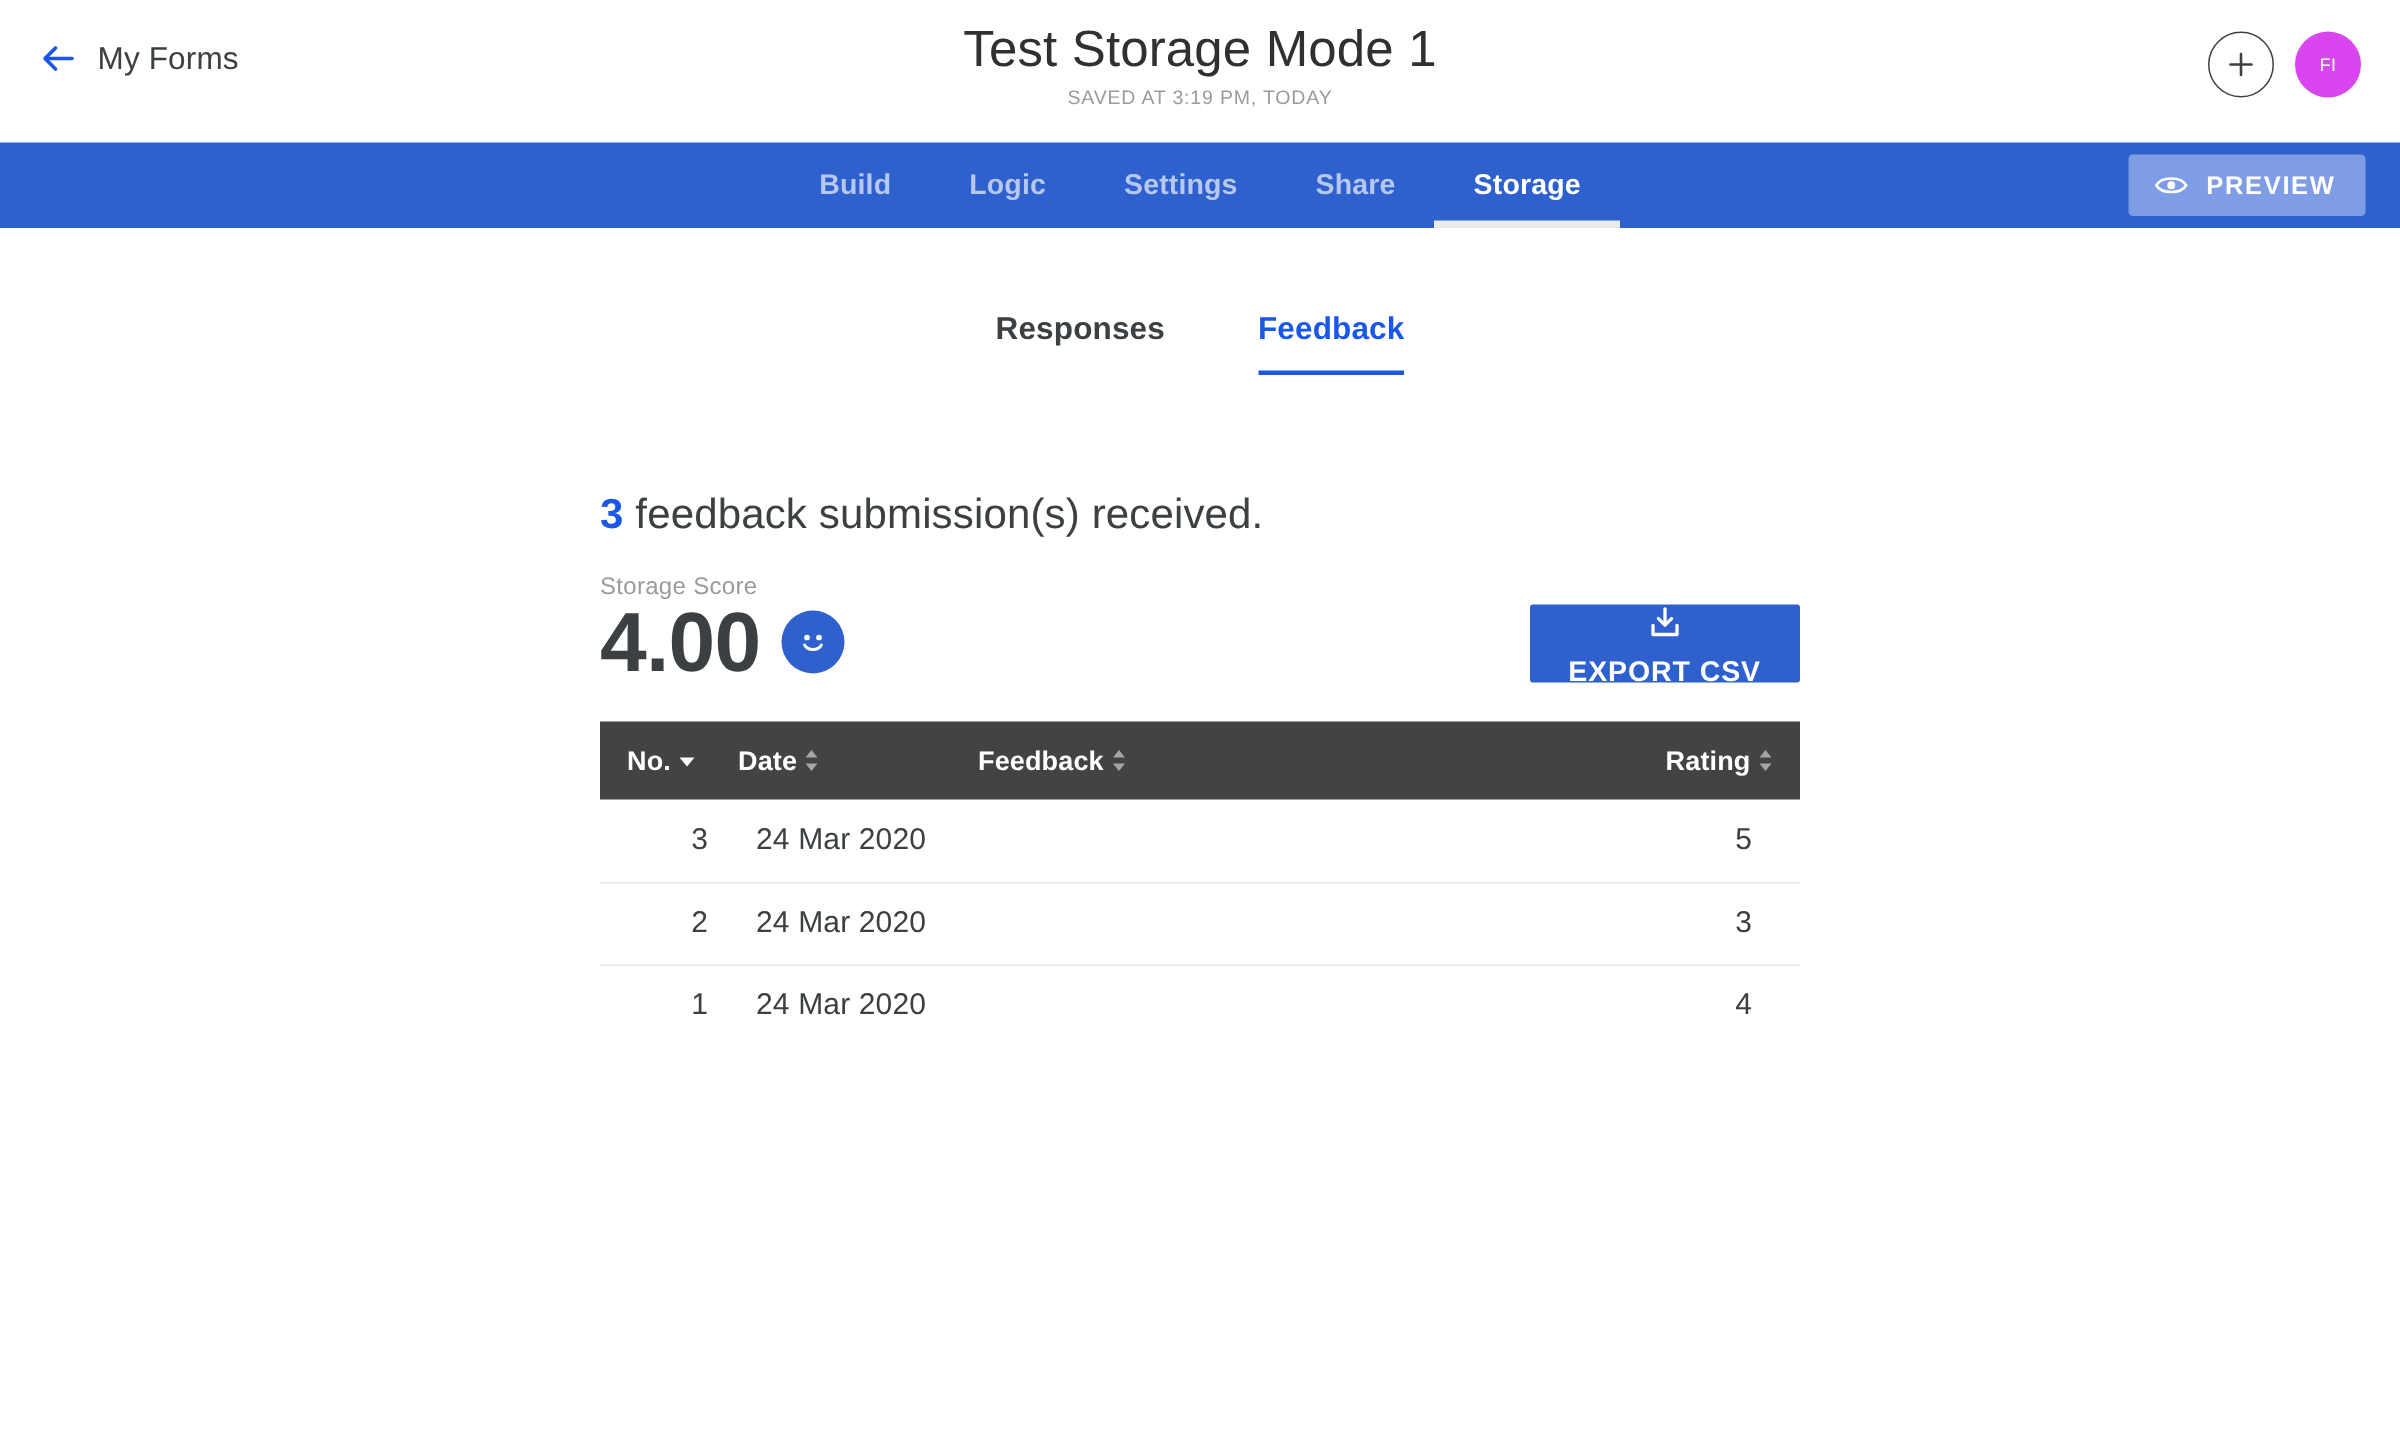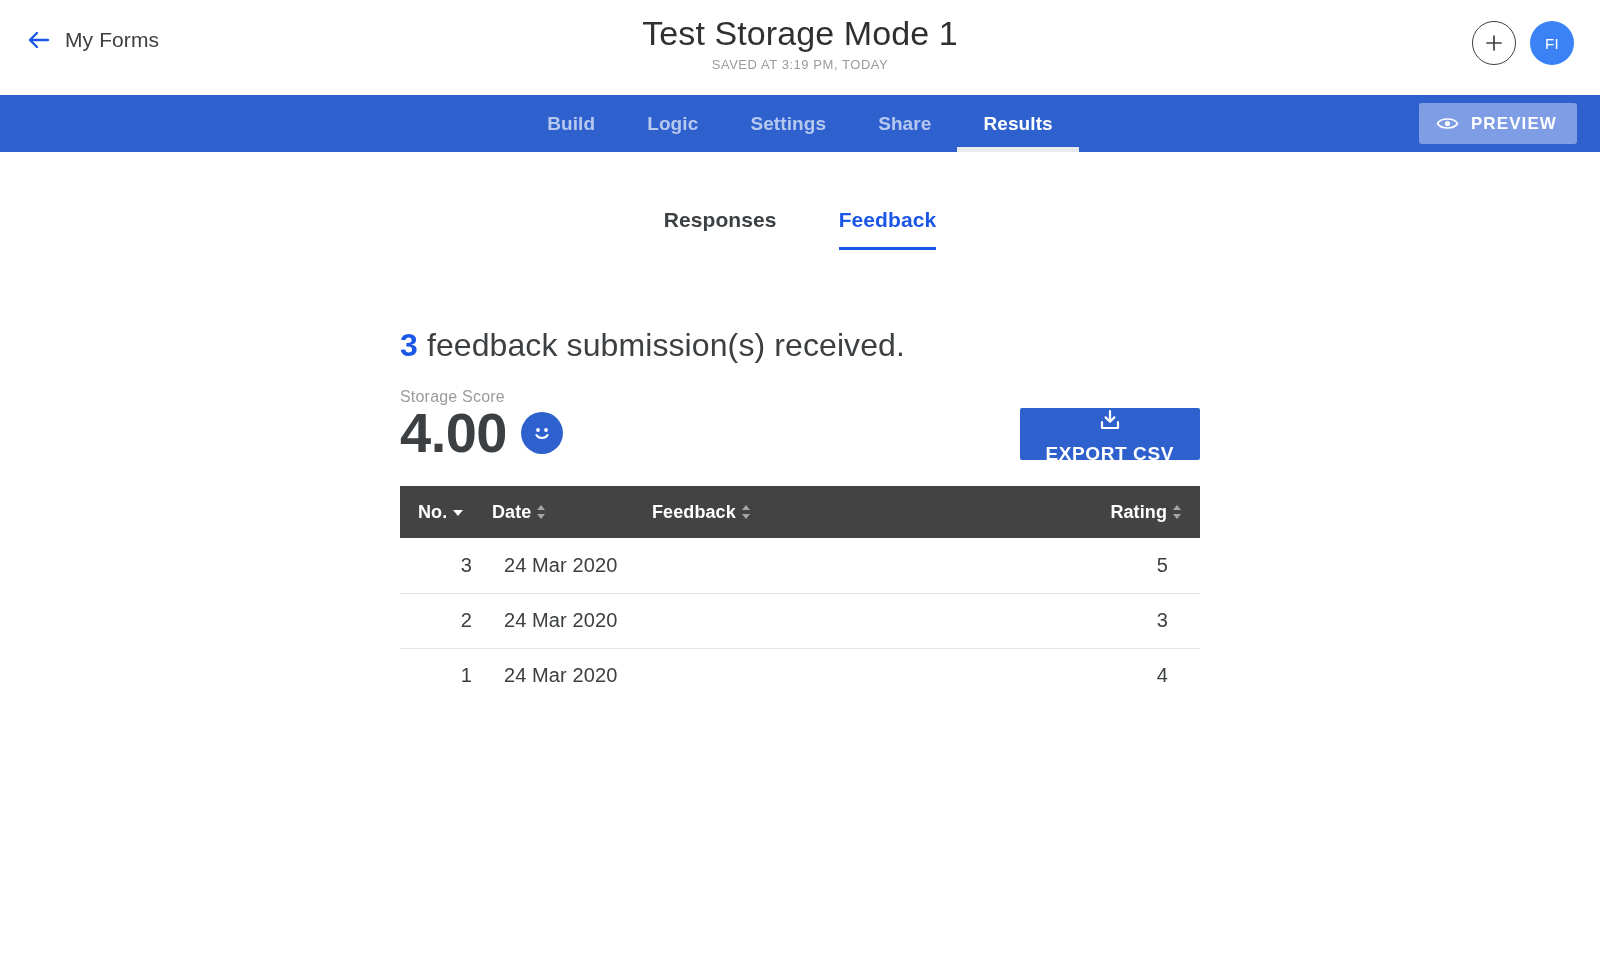--- a/index.html
+++ b/index.html
@@ -19,21 +19,21 @@
     background: #ffffff;
     display: flex;
     align-items: center;
   }
 
   .back-link {
     position: absolute;
     left: 27px;
     top: 28px;
     display: flex;
-    align-items: center;
+    align-items: flex-start;
     gap: 14px;
     cursor: pointer;
   }
   .back-arrow { width: 24px; height: 22px; display: block; }
   .back-label {
     font-size: 21px;
     color: #3c4043;
     letter-spacing: 0.1px;
   }
 
@@ -71,23 +71,23 @@
     border-radius: 50%;
     border: 1.4px solid #3c4043;
     background: #fff;
     display: flex; align-items: center; justify-content: center;
     cursor: pointer;
   }
   .add-btn svg { display: block; }
   .avatar {
     width: 44px; height: 44px;
     border-radius: 50%;
-    background: #3b82f6;
+    background: #d946ef;
     color: #ffffff;
-    font-size: 15px;
+    font-size: 12px;
     letter-spacing: 0.4px;
     display: flex; align-items: center; justify-content: center;
     cursor: pointer;
     user-select: none;
   }
 
   
   .navbar {
     position: relative;
     height: 57px;
@@ -170,21 +170,21 @@
   }
 
   
   .content {
     width: 800px;
     margin: 0 auto;
     padding-top: 77px;
   }
 
   .summary-line {
-    font-size: 32px;
+    font-size: 28px;
     color: #3c4043;
     letter-spacing: 0.1px;
   }
   .summary-count {
     color: #1a56e8;
     font-weight: 700;
   }
 
   .score-row {
     margin-top: 24px;
@@ -357,21 +357,21 @@
     <div class="nav-tab">
       <span>Logic</span>
     </div>
     <div class="nav-tab">
       <span>Settings</span>
     </div>
     <div class="nav-tab">
       <span>Share</span>
     </div>
     <div class="nav-tab active">
-      <span>Results</span>
+      <span>Storage</span>
     </div>
   </div>
 
   <button class="preview-btn">
     <span>
       <svg width="23" height="17" viewBox="0 0 23 17">
         <path d="M1.5 8.5 C5 2.5, 18 2.5, 21.5 8.5 C18 14.5, 5 14.5, 1.5 8.5 Z" fill="none" stroke="#ffffff" stroke-width="1.7"></path>
         <circle cx="11.5" cy="8.5" r="2.6" fill="#ffffff"></circle>
       </svg>
     </span>

